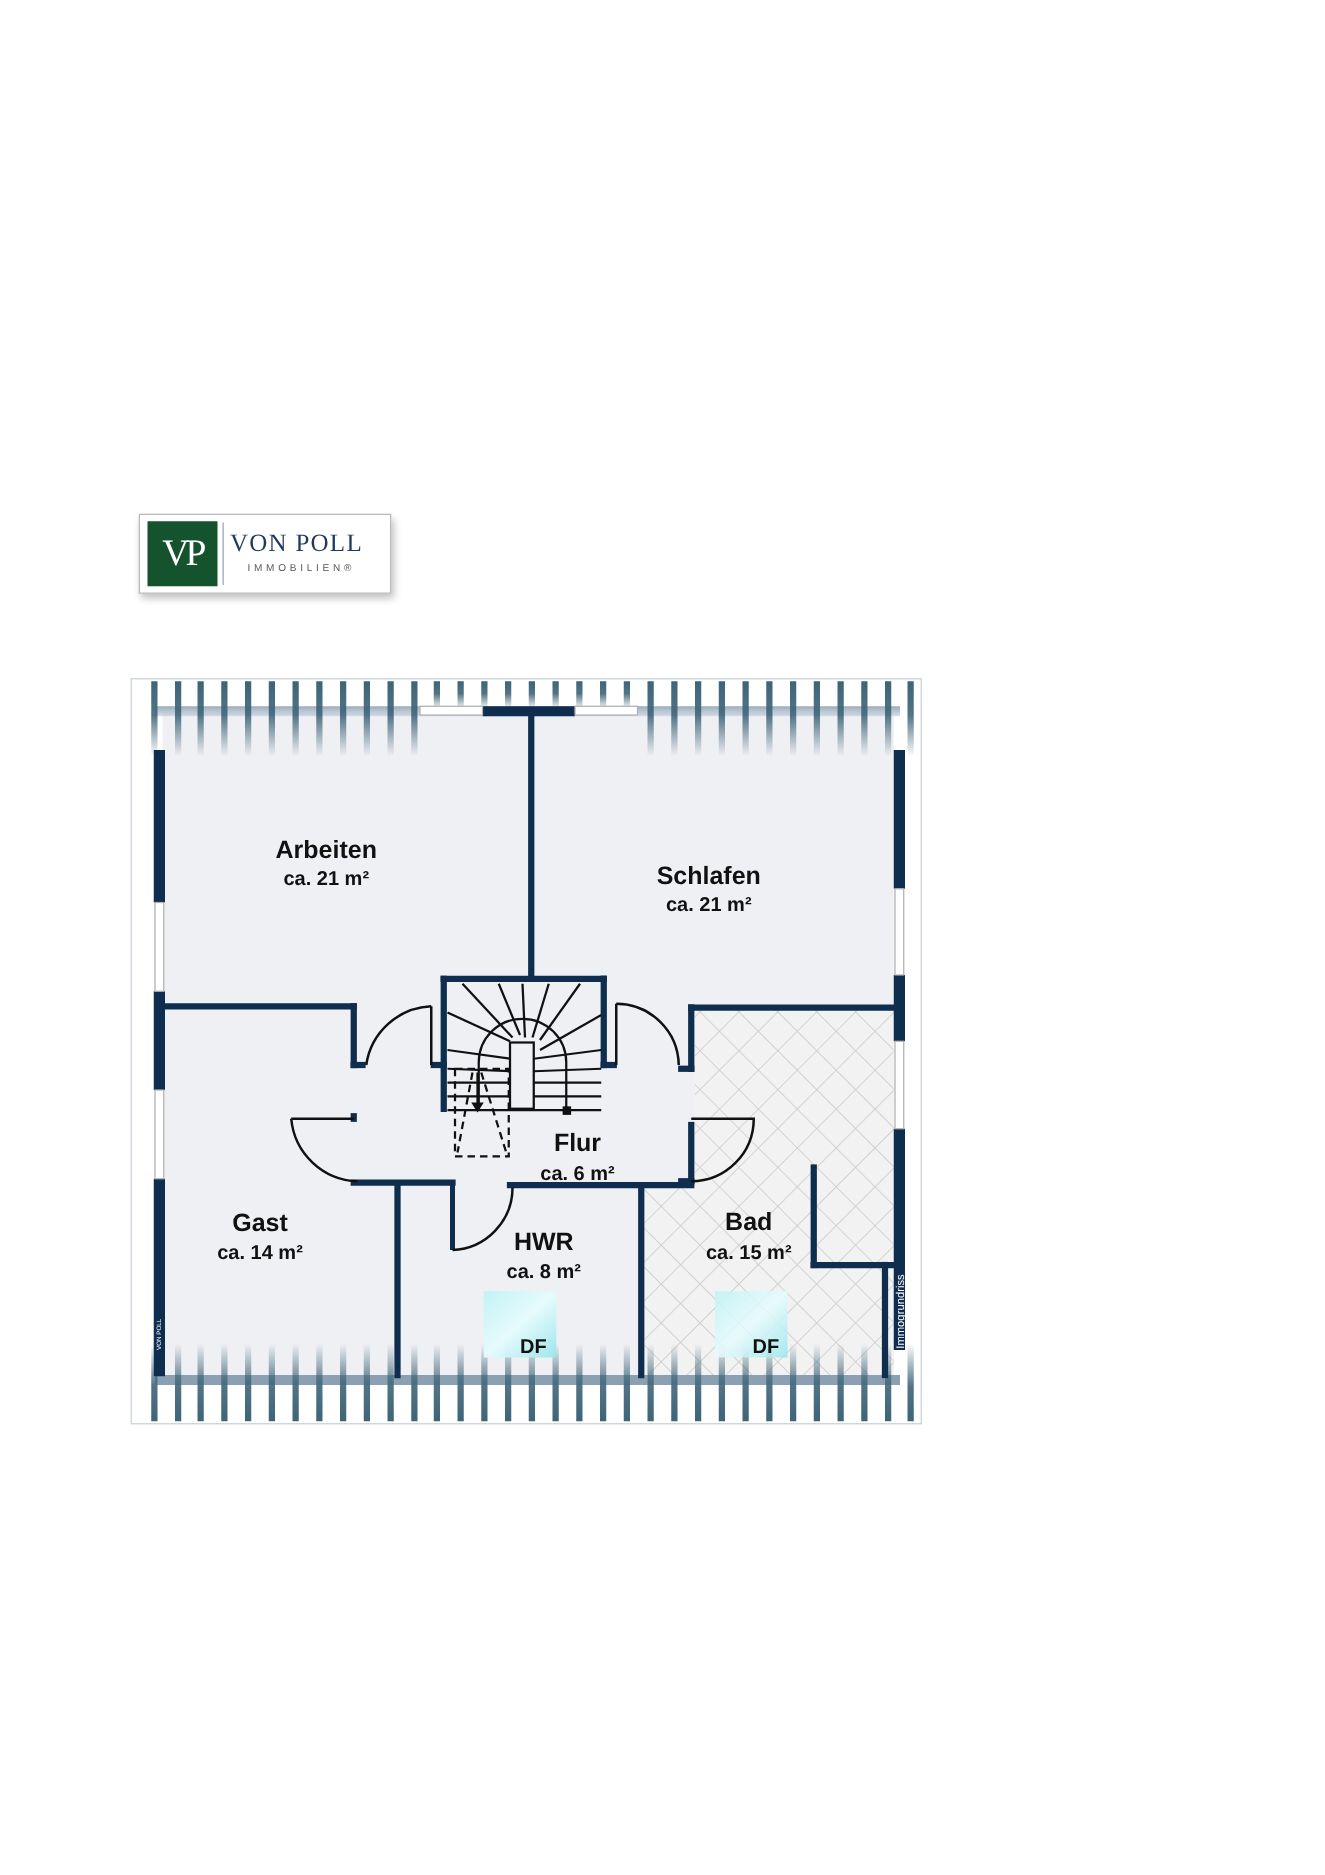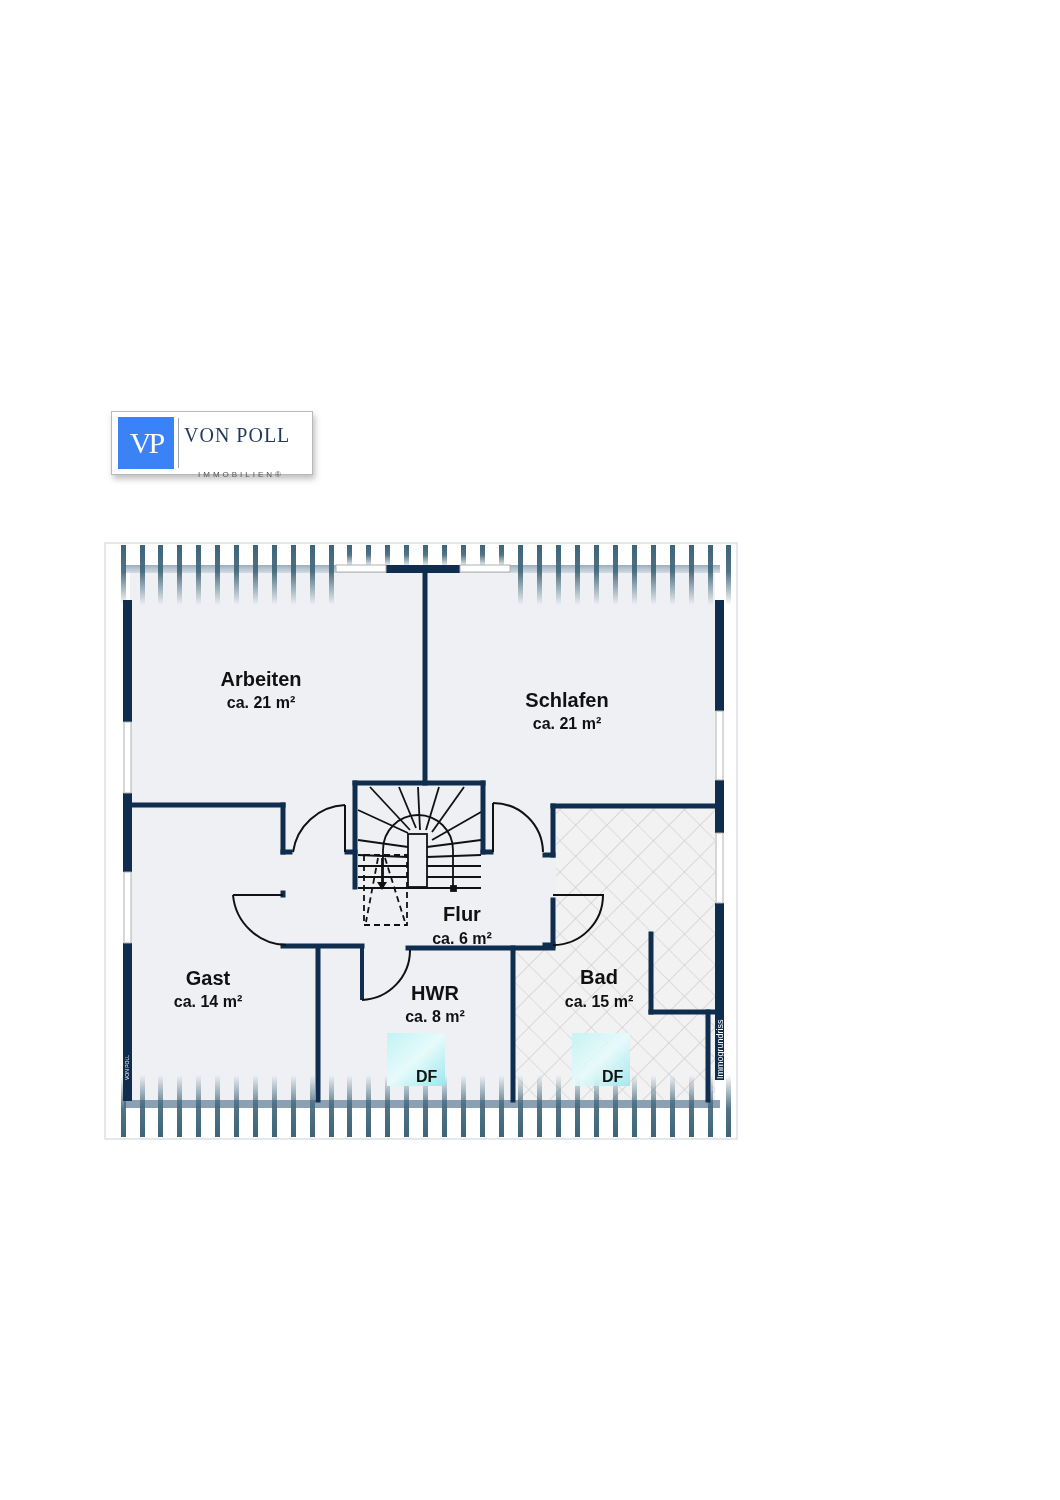--- a/index.html
+++ b/index.html
@@ -4,32 +4,32 @@
 <style>
   html, body { margin: 0; padding: 0; background: #ffffff; }
   body { width: 1060px; height: 1500px; position: relative; overflow: hidden; font-family: "Liberation Sans", sans-serif; }
   .logo {
     position: absolute; left: 111px; top: 411px; width: 200px; height: 62px;
     border: 1px solid #b8b8b8; background: #fff;
     box-shadow: 2px 4px 6px rgba(0,0,0,0.25);
   }
   .logo-mark {
     position: absolute; left: 6px; top: 5px; width: 56px; height: 52px;
-    background: #3b82f6; color: #fff;
+    background: #14532d; color: #fff;
     font-family: "Liberation Serif", serif; font-size: 30px; line-height: 52px;
     text-align: center; letter-spacing: -3px;
   }
   .logo-sep { position: absolute; left: 66px; top: 6px; width: 1px; height: 50px; background: #9aa6b4; }
   .logo-name {
     position: absolute; left: 72px; top: 12px; width: 126px;
     font-family: "Liberation Serif", serif; font-size: 20px; color: #1f3a5c; letter-spacing: 1px;
     white-space: nowrap;
   }
   .logo-sub {
-    position: absolute; left: 86px; top: 38px; font-size: 8px; color: #555; letter-spacing: 3px; white-space: nowrap; margin-top: 20px;
+    position: absolute; left: 86px; top: 38px; font-size: 8px; color: #555; letter-spacing: 3px; white-space: nowrap;
   }
   .plan { position: absolute; left: 0; top: 0; }
   .room-label { font-family: "Liberation Sans", sans-serif; font-weight: bold; font-size: 20px; fill: #111; text-anchor: middle; }
   .room-area { font-family: "Liberation Sans", sans-serif; font-weight: bold; font-size: 16px; fill: #111; text-anchor: middle; }
   .df-label { font-family: "Liberation Sans", sans-serif; font-weight: bold; font-size: 16px; fill: #111; }
   .credit { font-family: "Liberation Sans", sans-serif; font-size: 9px; fill: #ffffff; }
 </style>
 </head>
 <body>
 

